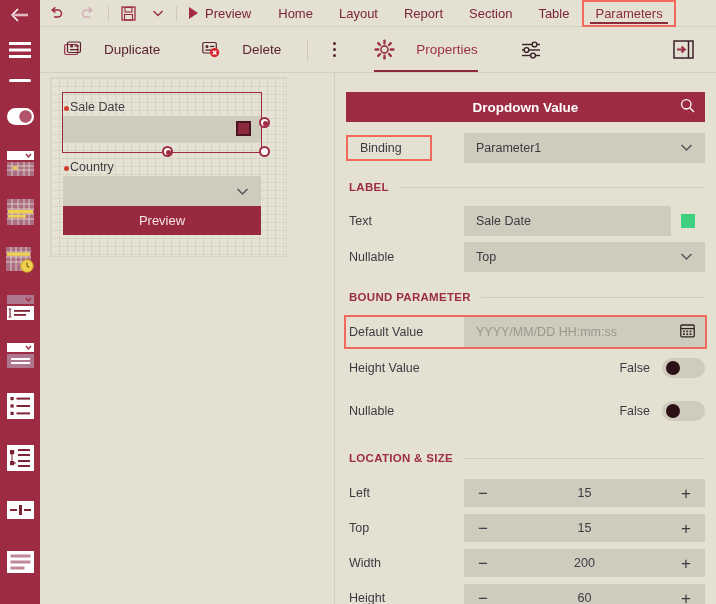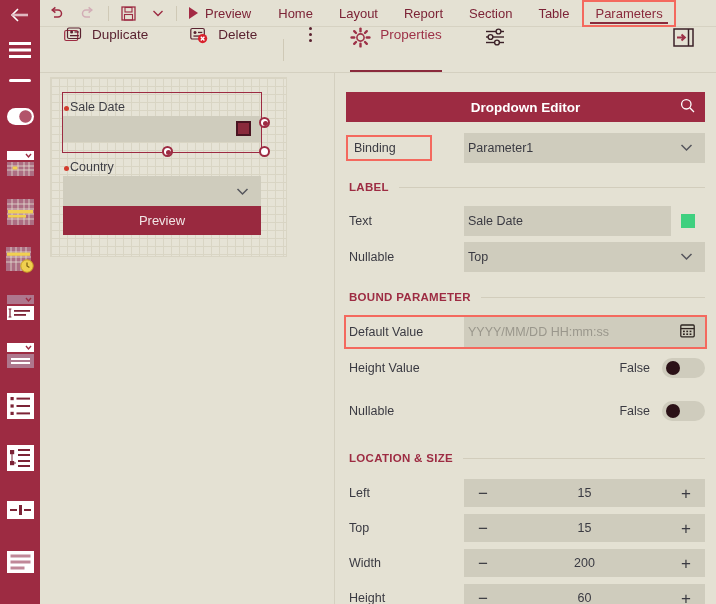--- a/index.html
+++ b/index.html
@@ -67,24 +67,25 @@
   }
 
   
   #ribbon {
     position: absolute; left: 40px; top: 27px;
     width: 676px; height: 45px;
     background: #e4e1d3;
     display: flex; align-items: center;
   }
   #ribbon .rb {
-    display: flex; align-items: flex-start;
+    display: flex; align-items: center;
     height: 45px; padding: 0 10px;
     font-size: 13.5px; color: #5a2230;
     white-space: nowrap;
+    gap: 12px;
   }
   #ribbon .rb .lbl { margin-left: 9px; }
   #ribbon .vsep { width: 1px; height: 22px; background: #cfc9b6; margin: 0 7px; }
   #ribbon .rb.props { color: #9d3147; position: relative; }
   #ribbon .rb.props::after {
     content: ""; position: absolute;
     left: 10px; right: 10px; bottom: 0; height: 2px;
     background: #8a2a3c;
   }
   .kebab { display: flex; flex-direction: column; gap: 3px; align-items: center; }
@@ -172,32 +173,32 @@
     display: flex; align-items: center;
   }
   .prow .plabel {
     width: 118px; font-size: 12.5px; color: #3a3a42;
     padding-left: 3px;
   }
   .prow .pval {
     flex: 1; height: 30px; background: #cfccbd;
     display: flex; align-items: center;
     font-size: 12.5px; color: #3a3a42;
-    padding: 0 4px; position: relative;
+    padding: 0 12px; position: relative;
   }
   .prow .pval.ph { color: #9a978c; }
   .chev {
     position: absolute; right: 12px; top: 50%;
     transform: translateY(-50%);
     color: #55555c;
   }
   .hl-label {
     border: 2px solid #f4695e;
     height: 26px; display: flex; align-items: center;
-    width: 86px; padding-left: 6px; box-sizing: border-box;
+    width: 86px; padding-left: 12px; box-sizing: border-box;
   }
   .hl-row {
     outline: 2px solid #f4695e;
     justify-content: flex-end;
   }
   .secthdr {
     position: absolute; left: 14px; width: 356px; height: 16px;
     display: flex; align-items: center;
   }
   .secthdr span {
@@ -497,21 +498,21 @@
 
       <div id="preview-btn" style="left:12px; top:128px; width:198px; height:29px;">
         <span>Preview</span>
       </div>
     </div>
   </div>
 
   <div id="props">
 
     <div id="dd-header">
-      <span>Dropdown Editor</span>
+      <span>Dropdown Value</span>
       <span class="srch">
         <svg width="15" height="15" viewBox="0 0 15 15">
           <circle cx="6.3" cy="6.3" r="4.7" fill="none" stroke="#fff" stroke-width="1.3"></circle>
           <path d="M9.8 9.8 L14 14" stroke="#fff" stroke-width="1.3"></path>
         </svg>
       </span>
     </div>
 
     <div class="prow" style="top:60px">
       <div class="plabel" style="padding:0">

